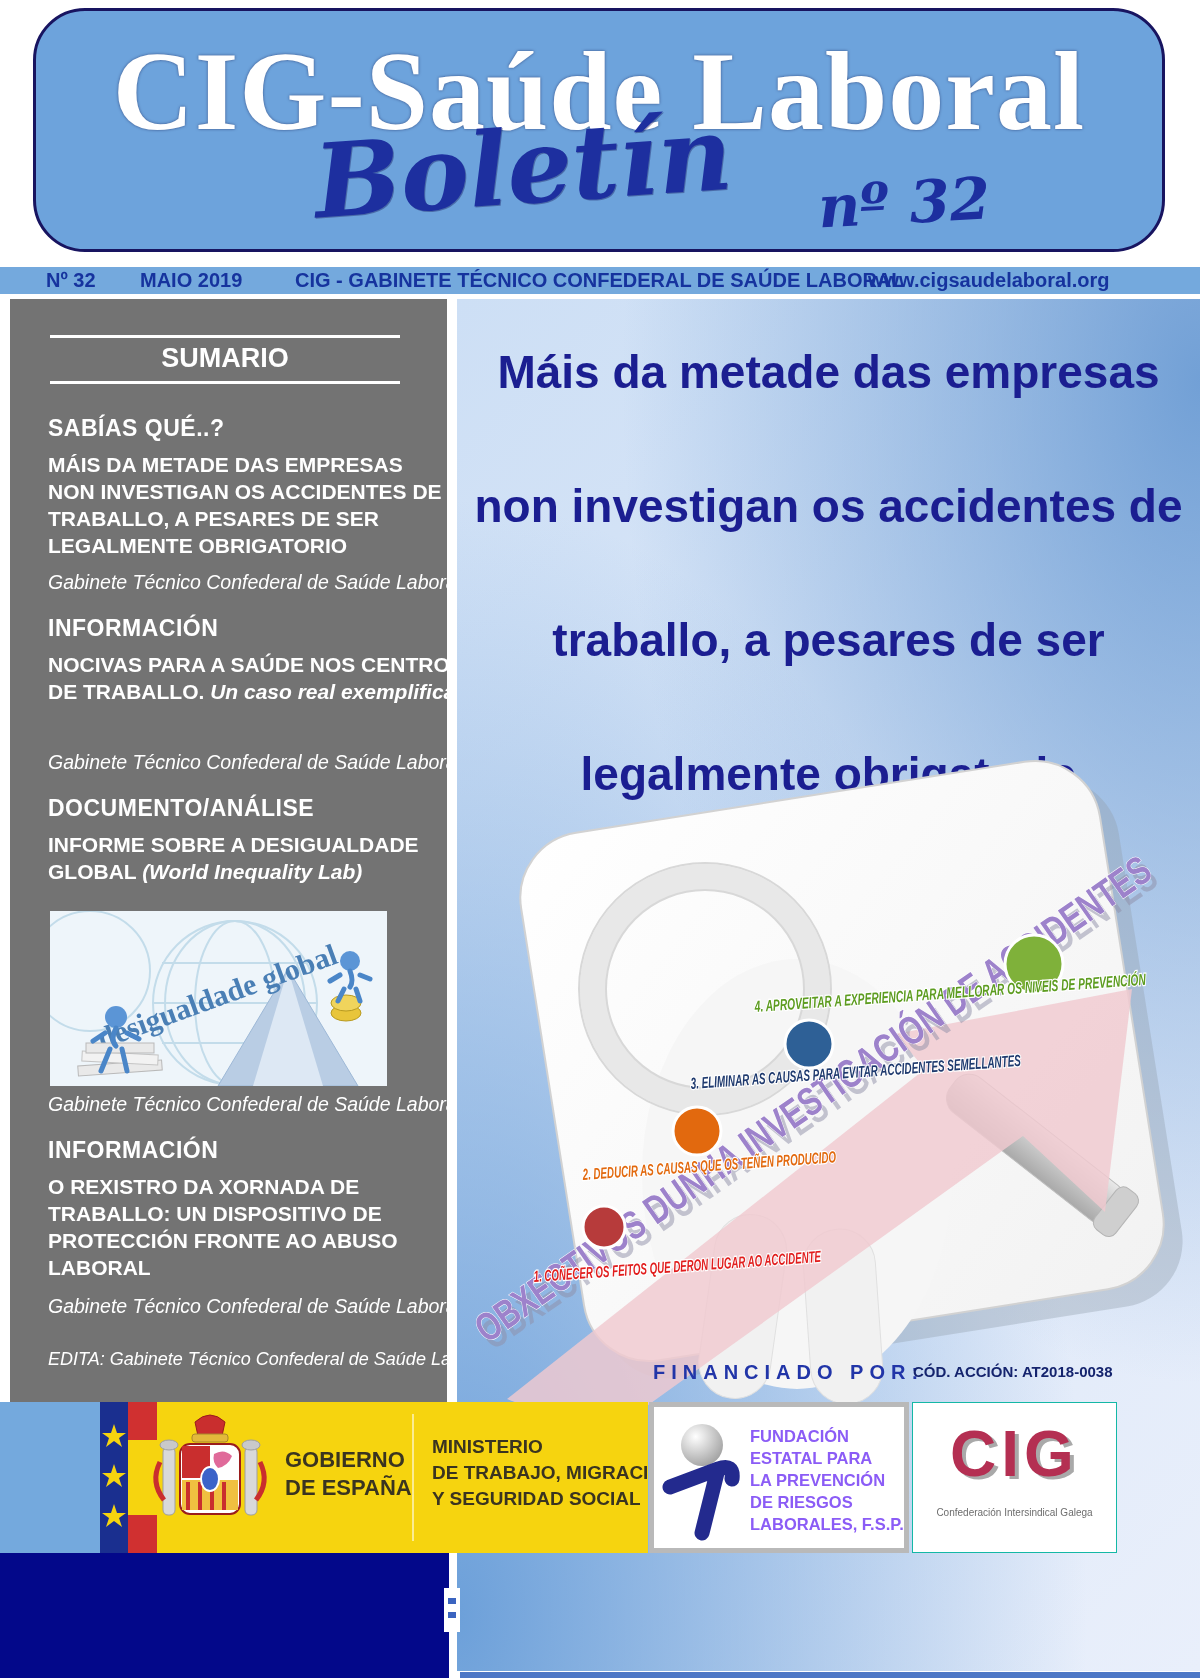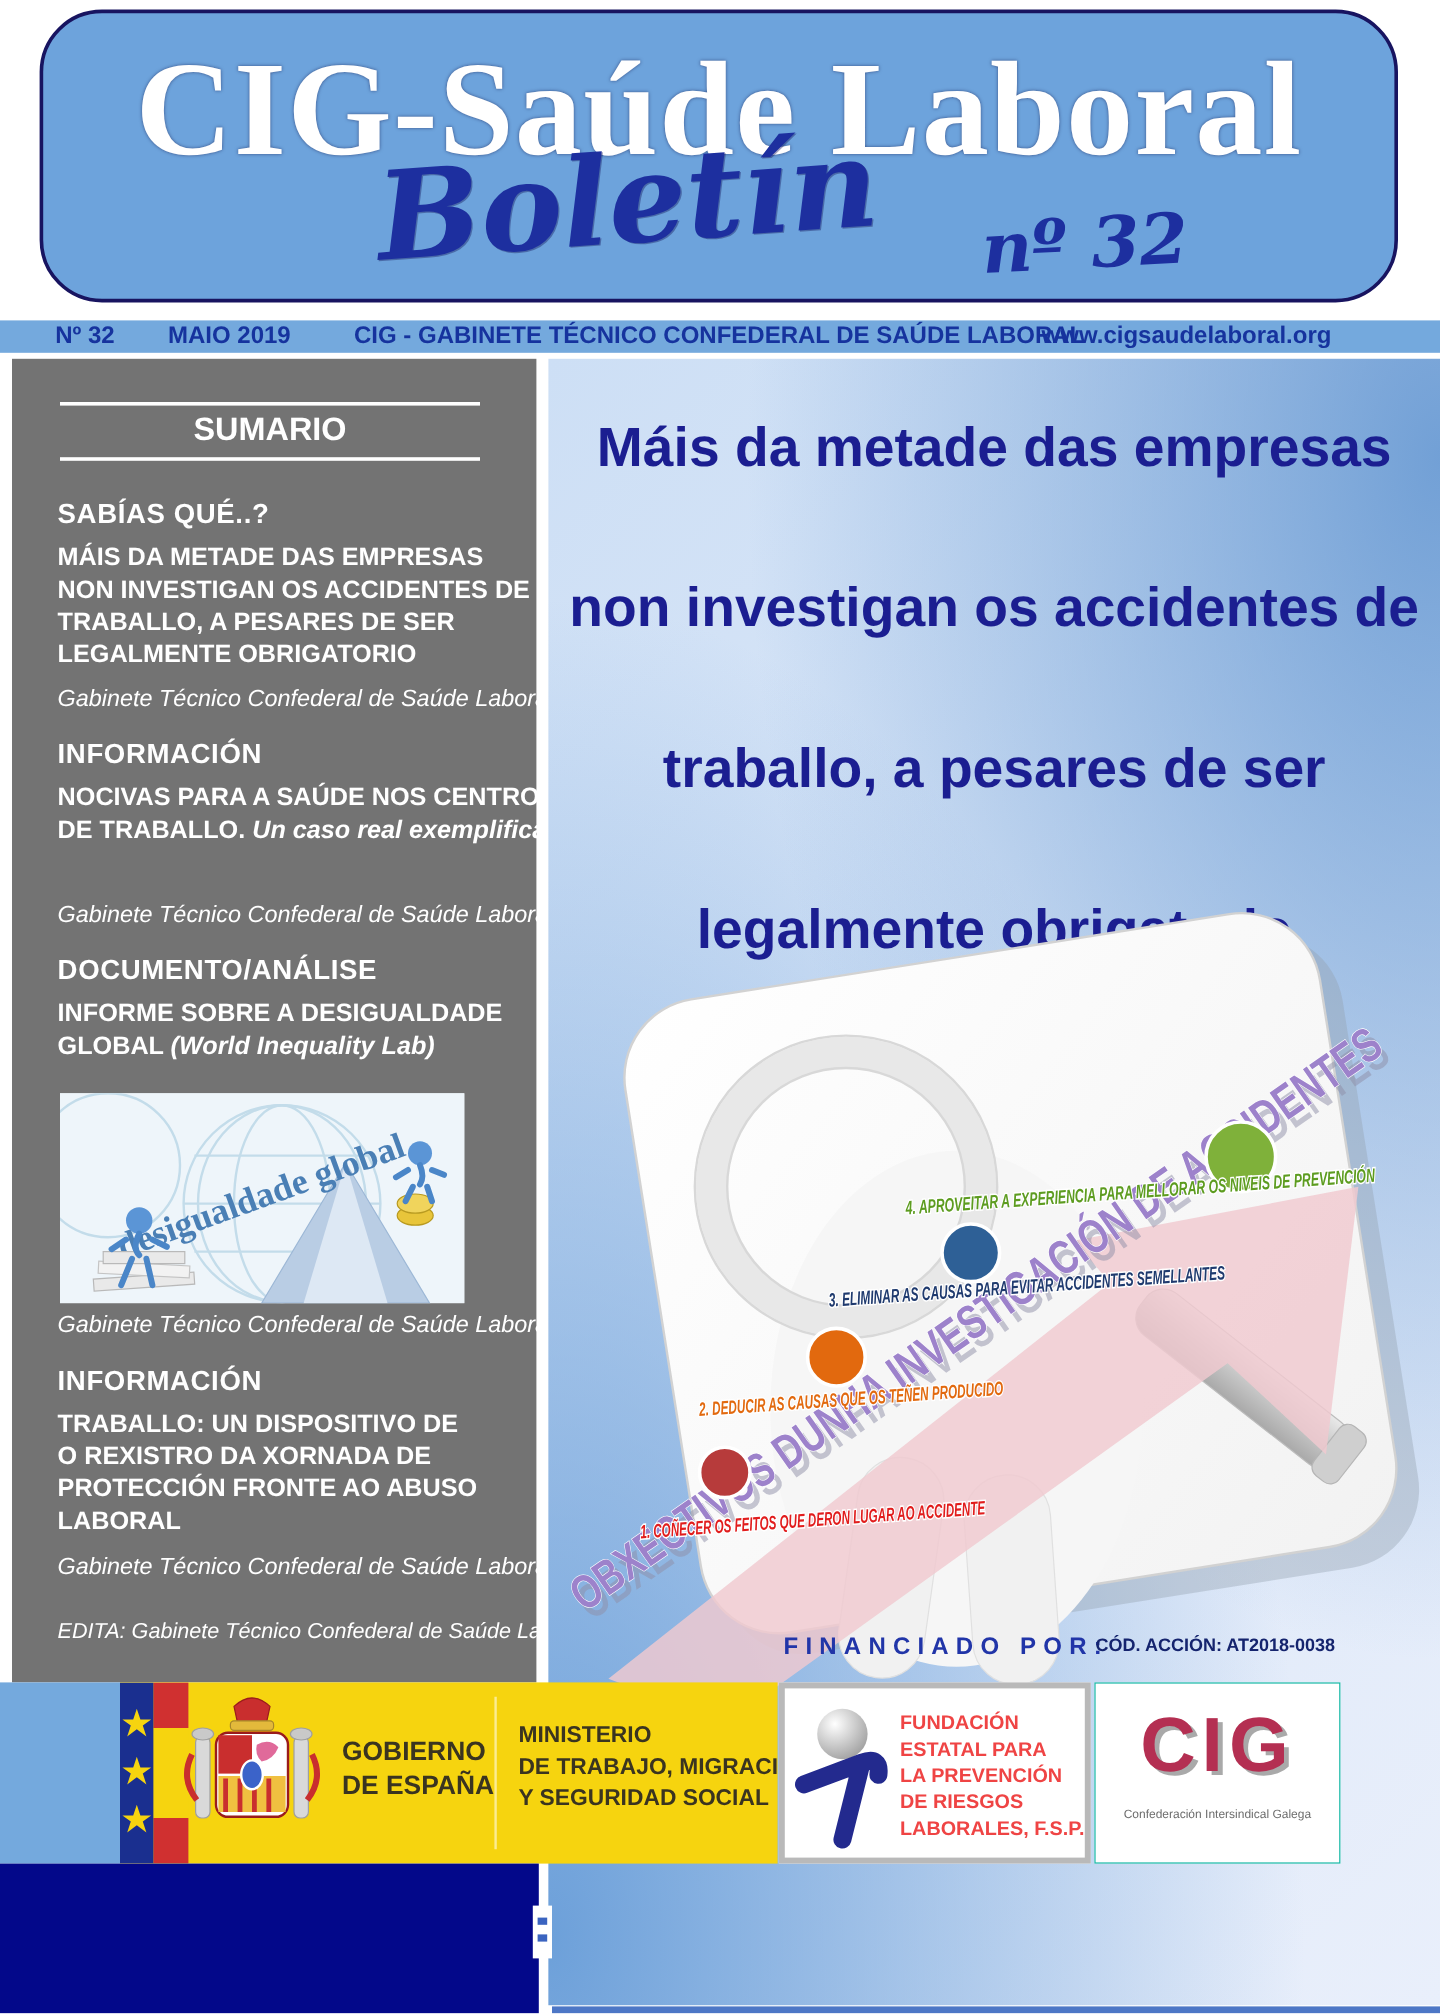--- a/index.html
+++ b/index.html
@@ -47,21 +47,21 @@
   #financed-label{left:196px;top:1062px;font-weight:bold;font-size:20px;letter-spacing:6px;
     color:#2135a8;white-space:nowrap;}
   #action-code{left:456px;top:1064px;font-weight:bold;font-size:15px;color:#15246e;white-space:nowrap;}
 
   
   #band-left{left:0;top:1402px;width:100px;height:151px;background:#74a9dd;}
   #band-gov{left:100px;top:1402px;width:548px;height:151px;background:#f6d40f;}
   .gov-text{position:absolute;font-weight:bold;color:#3a3420;white-space:nowrap;}
   #band-fundacion{left:649px;top:1402px;width:260px;height:151px;background:#ffffff;
     border:5px solid #b9b9b9;box-sizing:border-box;}
-  .fund-line{font-weight:bold;font-size:16.5px;line-height:22px;color:#ef4444;white-space:nowrap;}
+  .fund-line{font-weight:bold;font-size:16.5px;line-height:22px;color:#8b5cf6;white-space:nowrap;}
   #band-cig{left:912px;top:1402px;width:205px;height:151px;background:#ffffff;
     border:1px solid #14b8a6;box-sizing:border-box;}
   #cig-acronym{left:0;top:14px;width:100%;text-align:center;font-weight:bold;font-size:64px;
     color:#b42f52;letter-spacing:5px;text-shadow:4px 3px 0 #a9a9a9;}
   #cig-name{left:0;top:104px;width:100%;text-align:center;font-weight:normal;font-size:10px;
     color:#6d6d6d;white-space:nowrap;}
 
   #navy-block{left:0;top:1553px;width:449px;height:125px;background:#03088a;}
   #bottom-strip{left:460px;top:1672px;width:740px;height:6px;background:#4d77c6;}
   #page-marker{left:444px;top:1588px;width:16px;height:44px;background:#ffffff;}
@@ -139,22 +139,22 @@
           <ellipse cx="296" cy="92" rx="15" ry="8" fill="#f0d45c" stroke="#b89a20"></ellipse>
           <circle cx="300" cy="50" r="10" fill="#5b95d6"></circle>
           <path d="M300,60 q4,10 0,16 M294,78 l-6,12 M306,78 l4,12 M290,64 l-10,6 M310,64 l10,4" stroke="#4a86c8" stroke-width="5" fill="none" stroke-linecap="round"></path>
         </g>
       </svg>
     </div>
     <div class="byline" style="top:794px;">Gabinete Técnico Confederal de Saúde Laboral</div>
 
     <div class="kicker" style="top:838px;">INFORMACIÓN</div>
     <div class="s-title" style="top:874px;">
+      <div>O REXISTRO DA XORNADA DE</div>
       <div>TRABALLO: UN DISPOSITIVO DE</div>
-      <div>O REXISTRO DA XORNADA DE</div>
       <div>PROTECCIÓN FRONTE AO ABUSO</div>
       <div>LABORAL</div>
     </div>
     <div class="byline" style="top:996px;">Gabinete Técnico Confederal de Saúde Laboral</div>
 
     <div class="abs" id="edita">EDITA: Gabinete Técnico Confederal de Saúde Laboral</div>
   </div>
 
   <div class="abs" id="main">
     <div class="headline-line" style="top:46px;">Máis da metade das empresas</div>

